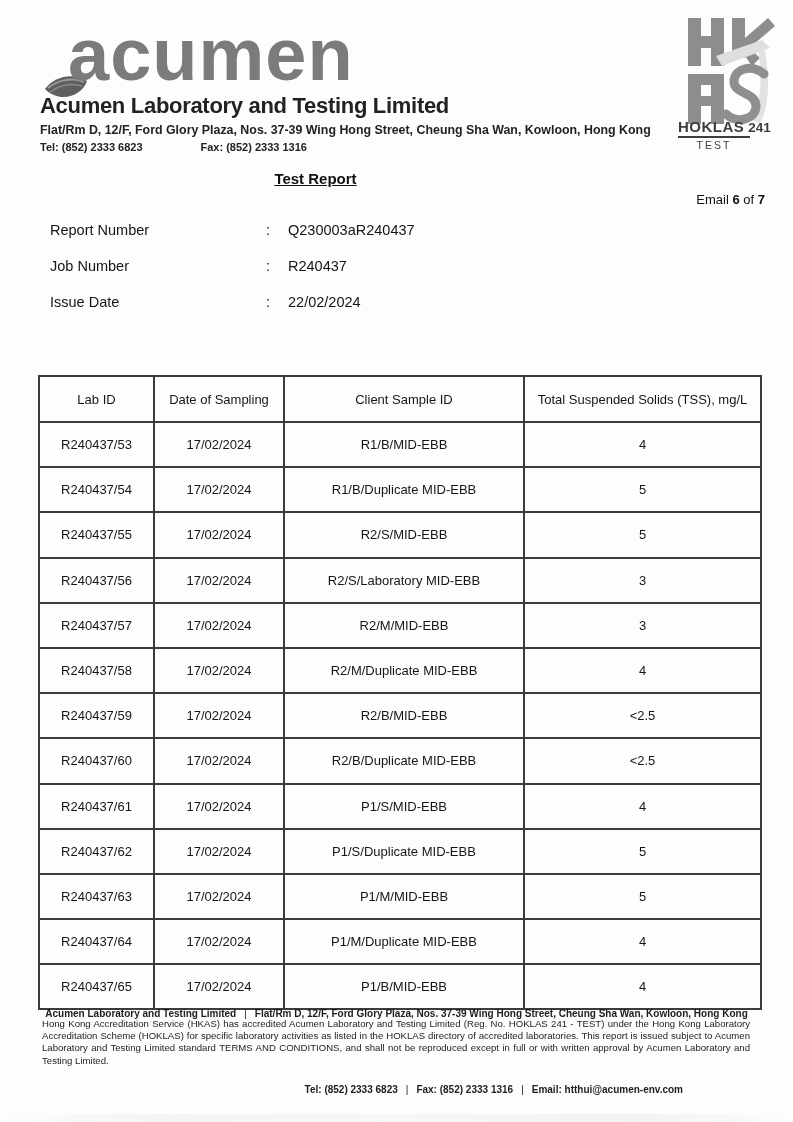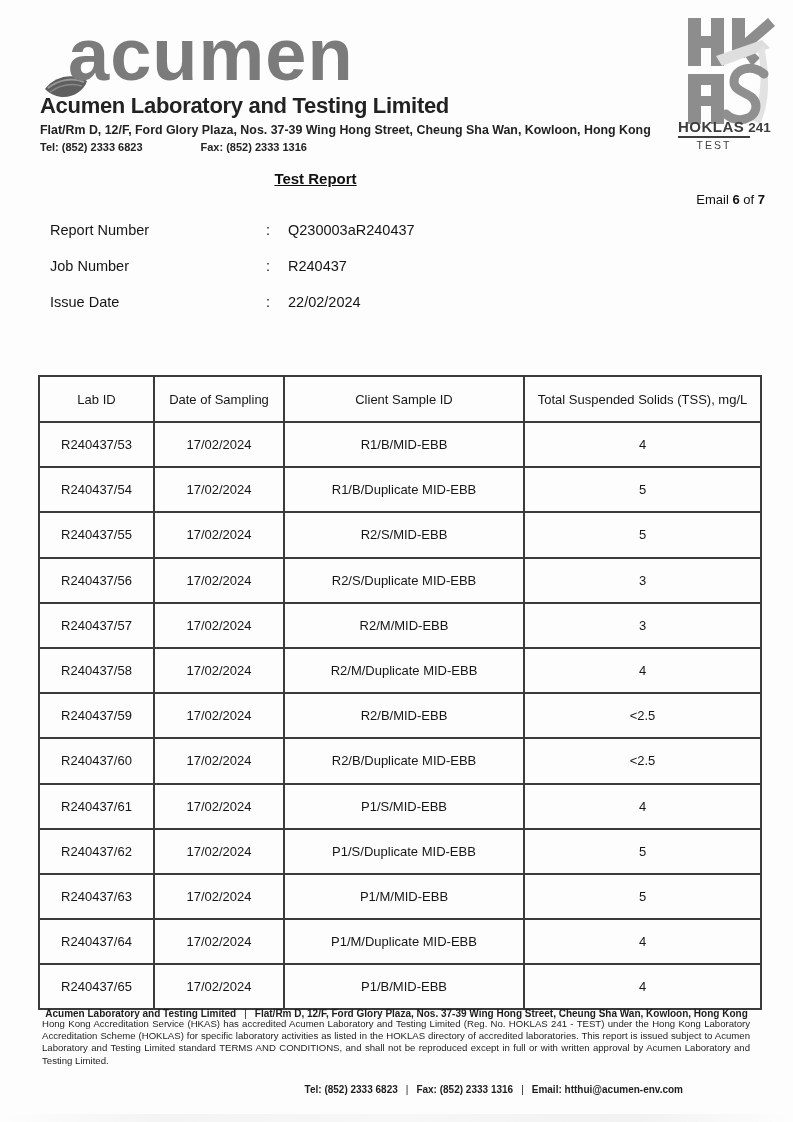--- a/index.html
+++ b/index.html
@@ -205,21 +205,21 @@
         </tr>
         <tr>
           <td>R240437/55</td>
           <td>17/02/2024</td>
           <td>R2/S/MID-EBB</td>
           <td>5</td>
         </tr>
         <tr>
           <td>R240437/56</td>
           <td>17/02/2024</td>
-          <td>R2/S/Duplicate MID-EBB</td>
+          <td>R2/S/Laboratory MID-EBB</td>
           <td>3</td>
         </tr>
         <tr>
           <td>R240437/57</td>
           <td>17/02/2024</td>
           <td>R2/M/MID-EBB</td>
           <td>3</td>
         </tr>
         <tr>
           <td>R240437/58</td>

